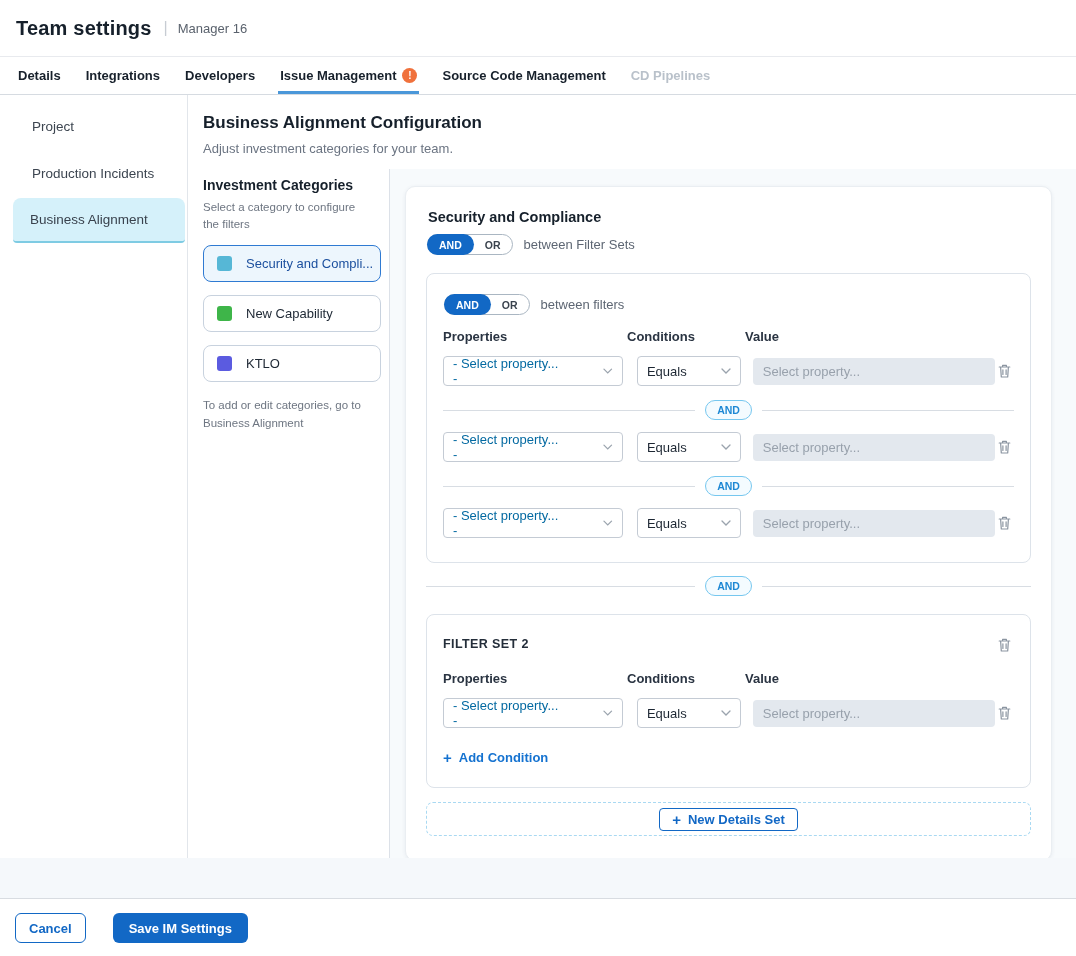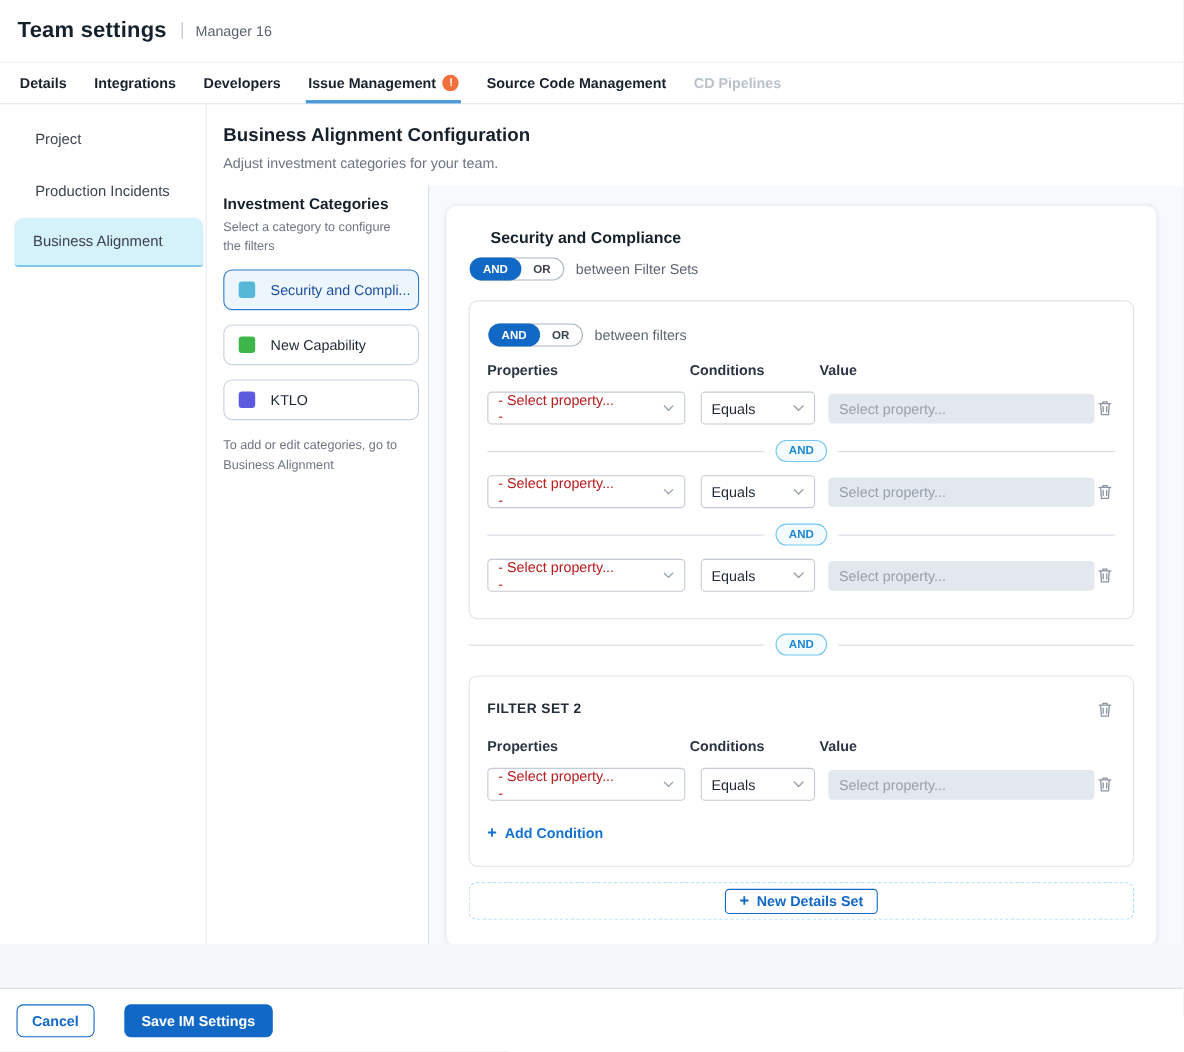--- a/index.html
+++ b/index.html
@@ -47,41 +47,41 @@
              border:1px solid #c8d2de; border-radius:8px; background:#fff; cursor:pointer; }
   .cat-btn.selected { border:1.5px solid #2f7ad2; background:#edf6fd; }
   .cat-swatch { width:15px; height:15px; border-radius:3px; margin-left:13px; flex:0 0 auto; }
   .cat-label { font-size:13px; color:#1d2733; margin-left:14px; white-space:nowrap; }
   .cat-btn.selected .cat-label { color:#1b4f9e; }
   .invest-note { font-size:11.5px; color:#6e7682; line-height:1.5; margin-top:15px; width:165px; }
 
   .main { flex:1 1 auto; background:#f7fafc; padding:17px 24px 0 15px; min-width:0; }
   .panel { background:#fff; border:1px solid #eaeef2; border-radius:10px;
            box-shadow:0 1px 4px rgba(25,45,80,.07); padding:22px 20px 24px 20px; }
-  .panel-title { font-size:14.5px; font-weight:bold; color:#16202b; margin-left:20px; }
+  .panel-title { font-size:14.5px; font-weight:bold; color:#16202b; margin-left:2px; }
   .panel-toprow { display:flex; align-items:center; gap:11px; margin-top:9px; margin-left:1px; }
   .muted { font-size:13px; color:#5d6673; }
 
   
   .toggle { display:inline-flex; align-items:center; border:1px solid #aab6c2; border-radius:12px;
             height:21px; background:#fff; cursor:pointer; }
   .tg-and { background:#1268c5; color:#fff; border-radius:12px; height:21px; display:flex;
             align-items:center; padding:0 12px; font-size:10.5px; font-weight:bold; margin-left:-1px; }
   .tg-or { color:#3a434e; padding:0 11px; font-size:10.5px; font-weight:bold; }
 
   .fcard { border:1px solid #dde3ea; border-radius:8px; margin-top:18px; padding:20px 16px 24px 16px; }
   .heads { display:flex; margin-top:14px; }
   .heads .h1 { width:184px; } .heads .h2 { width:118px; }
   .heads span { font-size:13px; font-weight:bold; color:#2a3442; }
 
   .frow { display:flex; align-items:center; margin-top:12px; }
   .sel { height:30px; border:1px solid #c4cbd4; border-radius:4px; background:#fff;
          display:flex; align-items:center; justify-content:space-between; padding:0 9px;
          font-size:13px; cursor:pointer; }
-  .sel.prop { width:184px; margin-right:14px; color:#b91c1c;gap:43px; }
+  .sel.prop { width:184px; margin-right:14px; color:#0369a1;gap:43px; }
   .sel.cond { width:106px; margin-right:12px; color:#1d2733; }
   .val-input { width:248px; height:27px; background:#e3e8ee; border:none; border-radius:4px;
                padding:0 10px; font-size:13px; font-family:"Liberation Sans",sans-serif; color:#4a525d; }
   .val-input::placeholder { color:#98a1ac; }
   .trash { margin-left:auto; background:none; border:none; cursor:pointer; padding:2px; line-height:0; }
 
   .connector { display:flex; align-items:center; margin-top:14px; }
   .connector .line { flex:1; border-top:1px solid #d8dde3; }
   .conn-pill { margin:0 10px; border:1px solid #76c7ef; background:#f4fbff; color:#1e88d4;
                border-radius:11px; font-size:10.5px; font-weight:bold; padding:3px 11px; }

